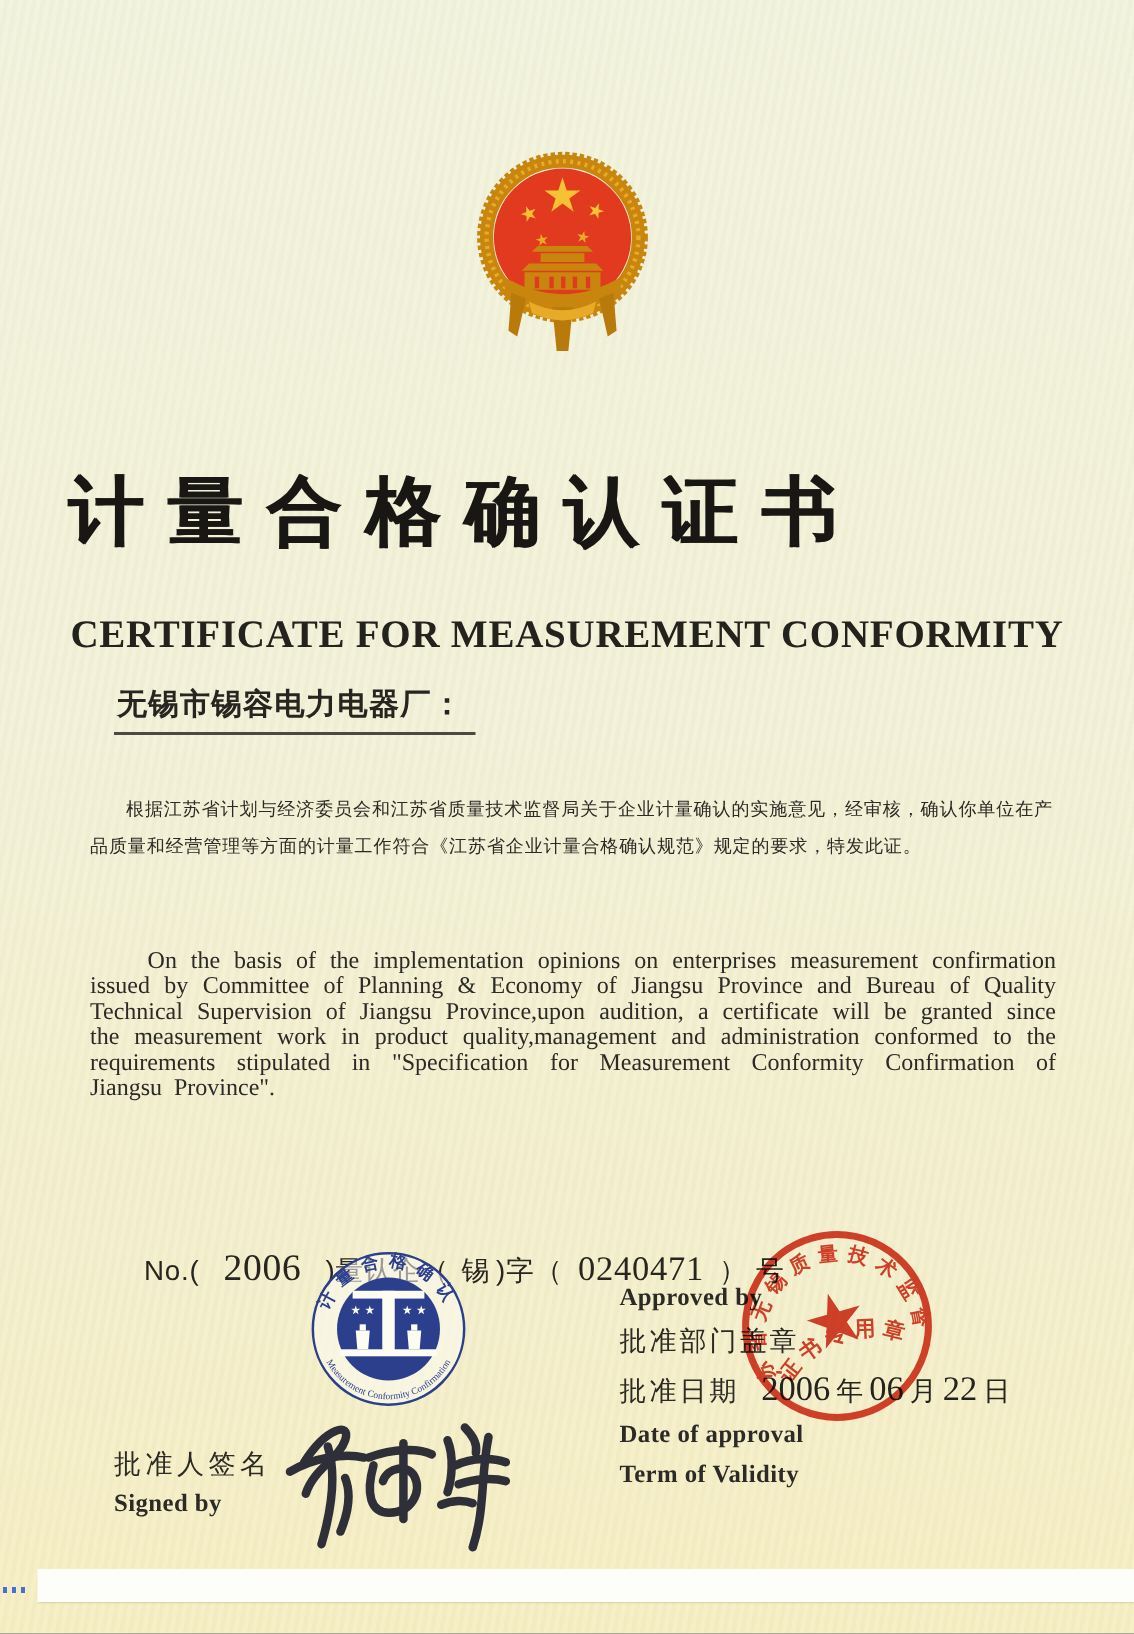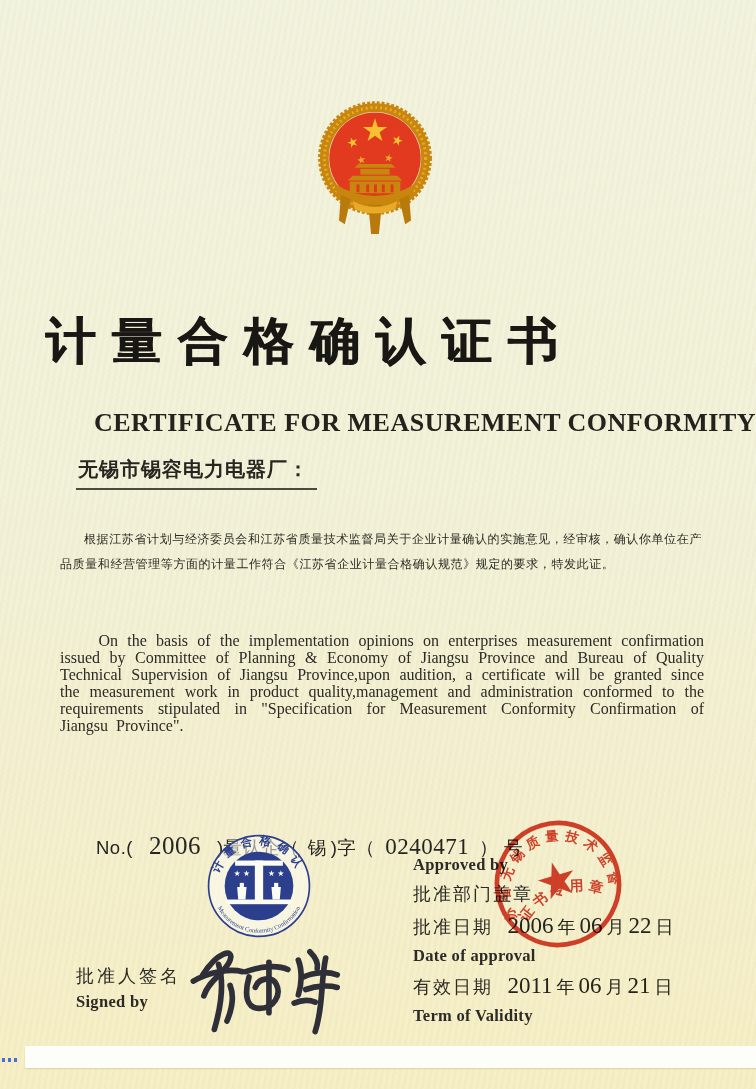--- a/index.html
+++ b/index.html
@@ -15,21 +15,21 @@
   .tex{position:absolute;inset:0;pointer-events:none;
     background:repeating-linear-gradient(100deg,rgba(255,255,255,.05) 0 3px,rgba(190,185,140,.05) 3px 6px);}
   .emblem{position:absolute;left:302px;top:84px;width:146px;height:158px;}
   .title-cn{
     position:absolute;left:0;top:308px;width:603px;
     text-align:center;font-size:50px;font-weight:900;letter-spacing:16px;
     color:#191713;margin:0;text-indent:16px;
     text-shadow:1px 0 0 #191713;
   }
   .title-en{
-    position:absolute;left:0;top:408px;width:756px;text-align:right;
+    position:absolute;left:0;top:408px;width:756px;text-align:center;
     font-family:"Liberation Serif",serif;font-weight:700;font-size:26px;
     letter-spacing:.5px;color:#24221d;margin:0;
   }
   .company{
     position:absolute;left:76px;top:456px;
     font-size:20px;font-weight:700;letter-spacing:1px;color:#262520;
     border-bottom:2px solid #4c4a40;padding:0 8px 5px 2px;text-align:right;
   }
   .para-cn{
     position:absolute;left:60px;top:527px;width:642px;
@@ -161,24 +161,20 @@
   </svg>
 
   <div class="approval">
     <div class="row"><span class="lbl-en">Approved by</span></div>
     <div class="row"><span class="lbl-cn">批准部门盖章</span></div>
     <div class="row">
       <span class="lbl-cn">批准日期</span>
       <span class="date-val"><span>2006</span><span class="u">年</span><span>06</span><span class="u">月</span><span>22</span><span class="u">日</span></span>
     </div>
     <div class="row"><span class="lbl-en">Date of approval</span></div>
-    <div class="row">
-      <span class="lbl-cn">有效日期</span>
-      <span class="date-val"><span>2011</span><span class="u">年</span><span>06</span><span class="u">月</span><span>21</span><span class="u">日</span></span>
-    </div>
     <div class="row"><span class="lbl-en">Term of Validity</span></div>
   </div>
 
   <div class="signer">
     <span class="lbl-cn">批准人签名</span>
     <span class="lbl-en">Signed by</span>
   </div>
 
   <svg class="signature" viewBox="0 0 160 95">
     <g fill="none" stroke="#2e2f38" stroke-width="5.4" stroke-linecap="round" stroke-linejoin="round">

